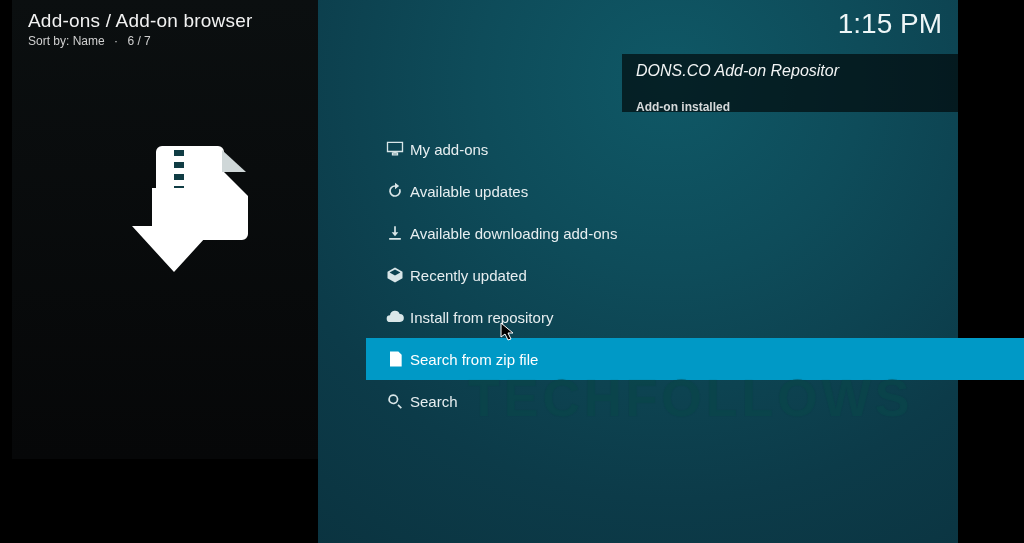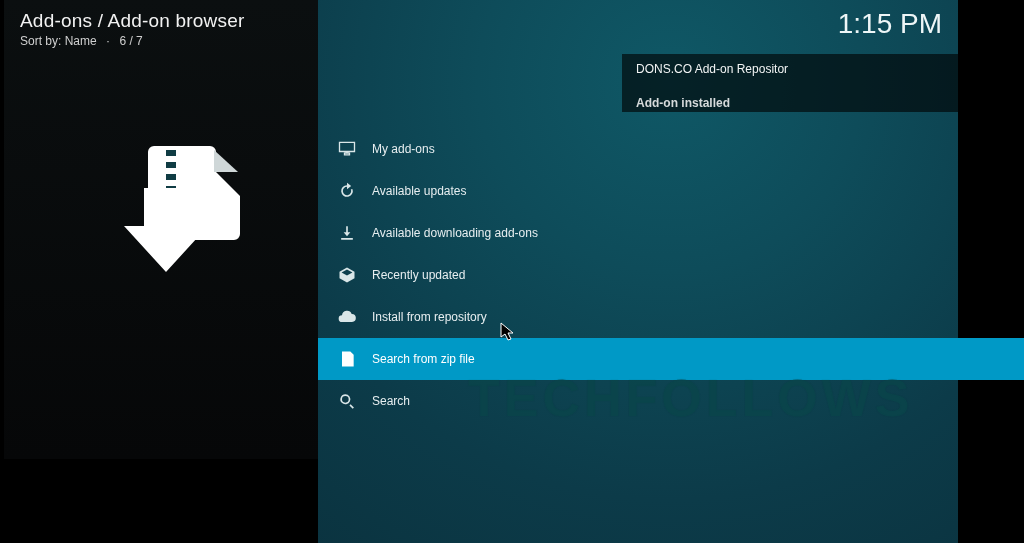--- a/index.html
+++ b/index.html
@@ -5,21 +5,21 @@
     * { box-sizing: border-box; margin: 0; padding: 0; }
     body {
       width: 1024px; height: 543px;
       font-family: Arial, Helvetica, sans-serif;
       overflow: hidden;
       position: relative;
       background: #000;
     }
     .stage { position: relative; width: 1024px; height: 543px; }
     .sidebar {
-      position: absolute; left: 4px; top: 0; width: 318px; height: 459px;
+      position: absolute; left: 12px; top: 0; width: 318px; height: 459px;
       background: linear-gradient(180deg, #0b0f10 0%, #060708 100%);
       color: #e6e6e6;
     }
     .crumb {
       position: absolute; left: 16px; top: 10px;
       font-size: 19px; letter-spacing: 0.2px; color: #f2f2f2;
     }
     .sort {
       position: absolute; left: 16px; top: 34px;
       font-size: 12px; color: #d0d0d0;
@@ -38,29 +38,30 @@
     }
     .clock {
       position: absolute; right: 16px; top: 8px;
       font-size: 28px; font-weight: 400; color: #eef6f7;
     }
     .toast {
       position: absolute; right: 0; top: 54px; width: 336px; height: 58px;
       background: rgba(0,0,0,0.62);
       padding: 8px 12px 8px 14px;
     }
-    .toast .title { font-size: 12px; color: #f2f4f4; white-space: nowrap; overflow: hidden; }
+    .toast .title { font-size: 16px; color: #f2f4f4; white-space: nowrap; overflow: hidden; font-style: italic; }
     .toast .sub { font-size: 12px; color: #d6dadb; margin-top: 20px; font-weight: bold; }
 
     .menu { position: absolute; left: 0; top: 128px; width: 706px; }
     .item {
-      display: flex; align-items: center; gap: 14px;
+      display: flex; align-items: center; gap: 4px;
       height: 42px; padding: 0 0 0 18px;
-      color: #e7eef0; font-size: 12px;
+      color: #e7eef0; font-size: 15px;
       position: relative;
+      margin-left: 48px;
     }
     .item .icon { width: 22px; height: 22px; display:flex; align-items:center; justify-content:center; }
     .item .icon svg { width: 20px; height: 20px; fill: #d9e6e8; }
     .item.selected {
       background: #0099c6;
       color: #ffffff;
     }
     .item.selected .icon svg { fill: #ffffff; }
 
     .watermark {

